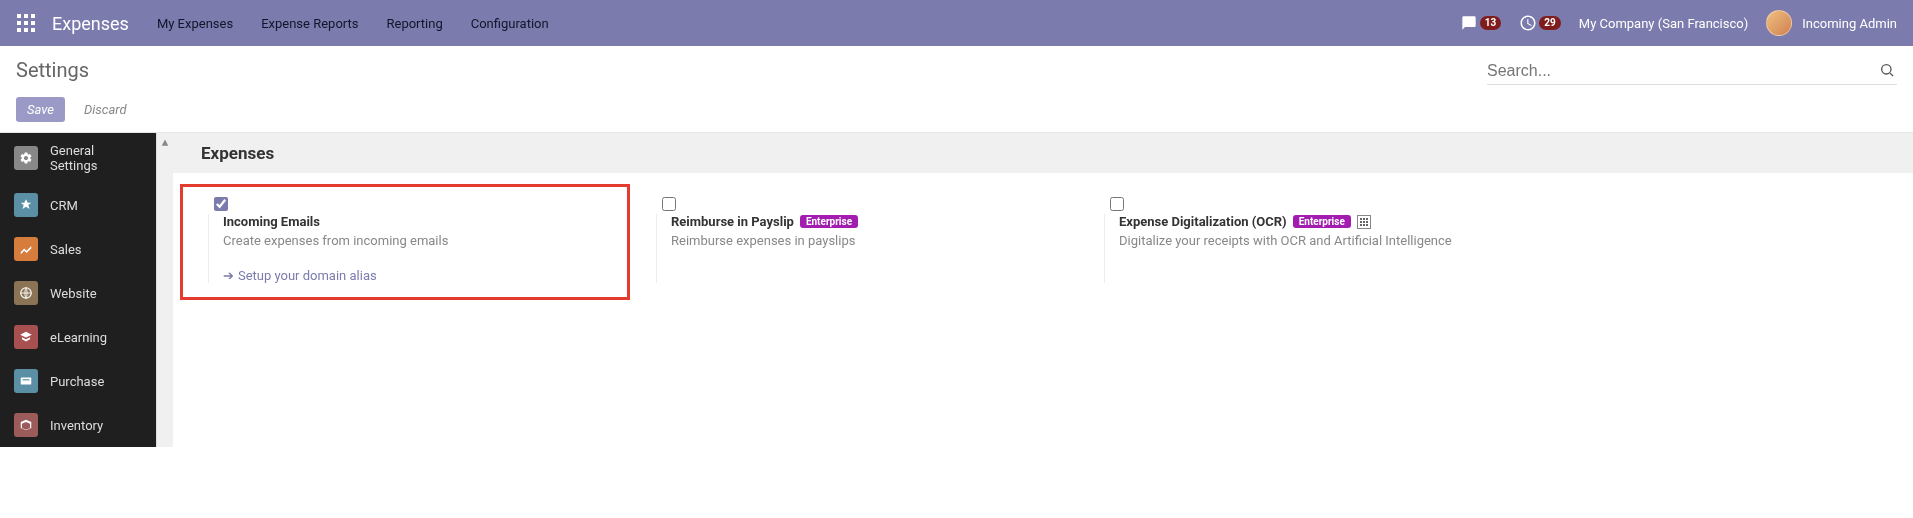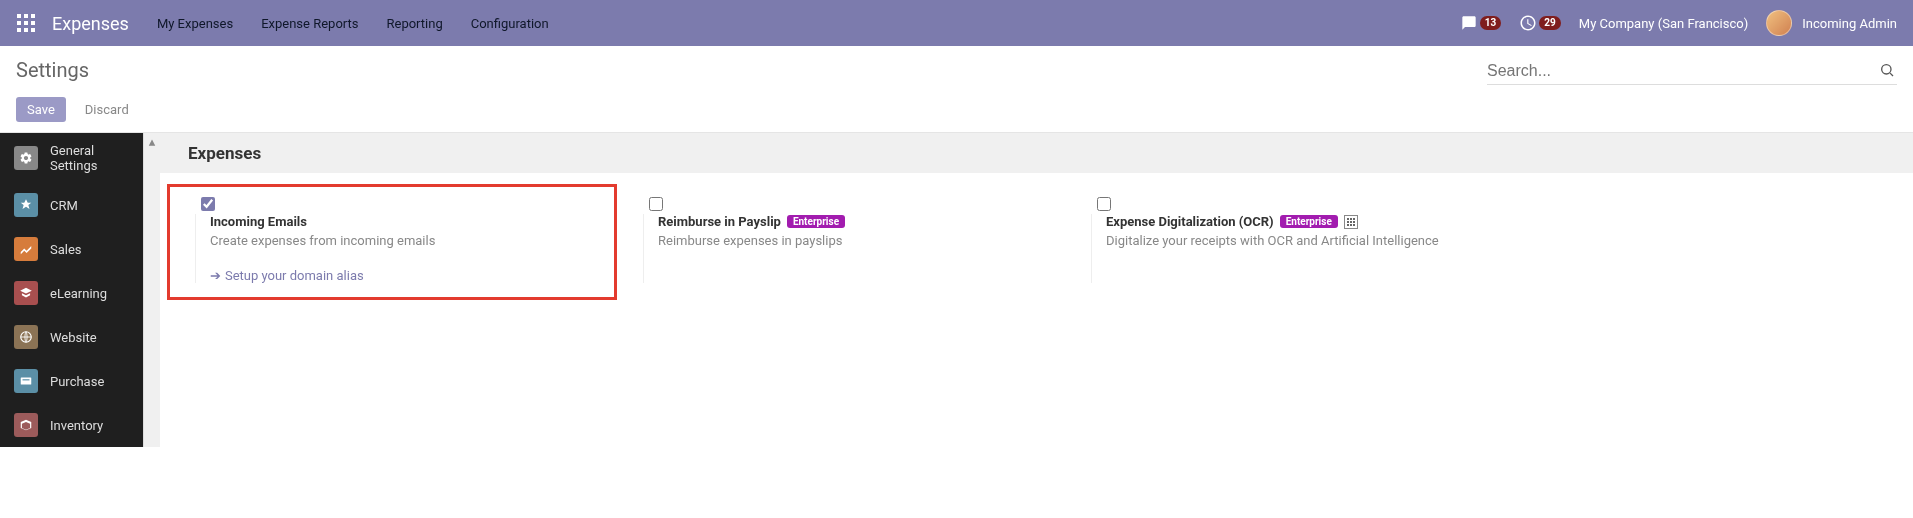--- a/index.html
+++ b/index.html
@@ -19,30 +19,30 @@
   .navbar .user { display: flex; align-items: center; gap: 10px; cursor: pointer; }
   .navbar .avatar { width: 26px; height: 26px; border-radius: 50%; background: linear-gradient(135deg,#f0c080,#d08050); border: 1px solid rgba(255,255,255,0.4); }
   
   
   .control-panel { padding: 12px 16px 10px 16px; border-bottom: 1px solid #e5e5e5; }
   .cp-top { display: flex; align-items: flex-start; justify-content: space-between; }
   .cp-title { font-size: 20px; color: #666; font-weight: 400; }
   .cp-search { display: flex; align-items: center; border-bottom: 1px solid #ddd; width: 410px; }
   .cp-search input { border: none; outline: none; font-size: 16px; padding: 4px 0; flex: 1; color: #666; }
   .cp-search .search-btn { background: none; border: none; cursor: pointer; color: #666; padding: 2px; }
-  .cp-buttons { margin-top: 12px; display: flex; gap: 8px; align-items: flex-end; }
+  .cp-buttons { margin-top: 12px; display: flex; gap: 8px; align-items: flex-end; font-style: italic; }
   .btn { display: inline-block; padding: 4px 10px; border-radius: 3px; font-size: 13px; cursor: pointer; border: 1px solid transparent; }
   .btn-primary { background: #9b9ac6; color: #fff; }
   .btn-link { color: #888; }
   
   
   .main-area { display: flex; }
   
   
-  .sidebar { width: 143px; background: #1f1f1f; color: #ddd; flex-shrink: 0; }
+  .sidebar { width: 156px; background: #1f1f1f; color: #ddd; flex-shrink: 0; }
   .sidebar-item { display: flex; align-items: center; gap: 12px; padding: 10px 14px; cursor: pointer; font-size: 13px; color: #ddd; }
   .sidebar-icon { width: 24px; height: 24px; border-radius: 3px; display: flex; align-items: center; justify-content: center; font-size: 14px; flex-shrink: 0; }
   .ic-general { background: #888; }
   .ic-crm { background: #5b8fa6; }
   .ic-sales { background: #d67c3c; }
   .ic-website { background: #8b7355; }
   .ic-elearn { background: #a84f4f; }
   .ic-purchase { background: #5b8fa6; }
   .ic-inventory { background: #9c5b5b; }
   
@@ -148,35 +148,35 @@
     </div>
     <div class="sidebar-item">
       <span class="sidebar-icon ic-sales">
         <svg width="14" height="14" viewBox="0 0 24 24" fill="#fff">
             <path d="M3 17l6-6 4 4 8-8v4l-8 8-4-4-6 6z"></path>
           </svg>
       </span>
       <span>Sales</span>
     </div>
     <div class="sidebar-item">
-      <span class="sidebar-icon ic-elearn">
-        <svg width="14" height="14" viewBox="0 0 24 24" fill="#fff">
-            <path d="M12 3L2 8l10 5 10-5-10-5zm0 13l-7-3.5V16l7 3.5 7-3.5v-3.5L12 16z"></path>
-          </svg>
-      </span>
-      <span>eLearning</span>
-    </div>
-    <div class="sidebar-item">
       <span class="sidebar-icon ic-website">
         <svg width="14" height="14" viewBox="0 0 24 24" fill="#fff">
             <circle cx="12" cy="12" r="9" fill="none" stroke="#fff" stroke-width="2"></circle>
             <path d="M3 12h18M12 3c2.5 3 2.5 15 0 18M12 3c-2.5 3-2.5 15 0 18" fill="none" stroke="#fff" stroke-width="1.5"></path>
           </svg>
       </span>
       <span>Website</span>
+    </div>
+    <div class="sidebar-item">
+      <span class="sidebar-icon ic-elearn">
+        <svg width="14" height="14" viewBox="0 0 24 24" fill="#fff">
+            <path d="M12 3L2 8l10 5 10-5-10-5zm0 13l-7-3.5V16l7 3.5 7-3.5v-3.5L12 16z"></path>
+          </svg>
+      </span>
+      <span>eLearning</span>
     </div>
     <div class="sidebar-item">
       <span class="sidebar-icon ic-purchase">
         <svg width="14" height="14" viewBox="0 0 24 24" fill="#fff">
             <rect x="3" y="6" width="18" height="12" rx="1"></rect>
             <rect x="6" y="9" width="12" height="2" fill="#5b8fa6"></rect>
           </svg>
       </span>
       <span>Purchase</span>
     </div>

